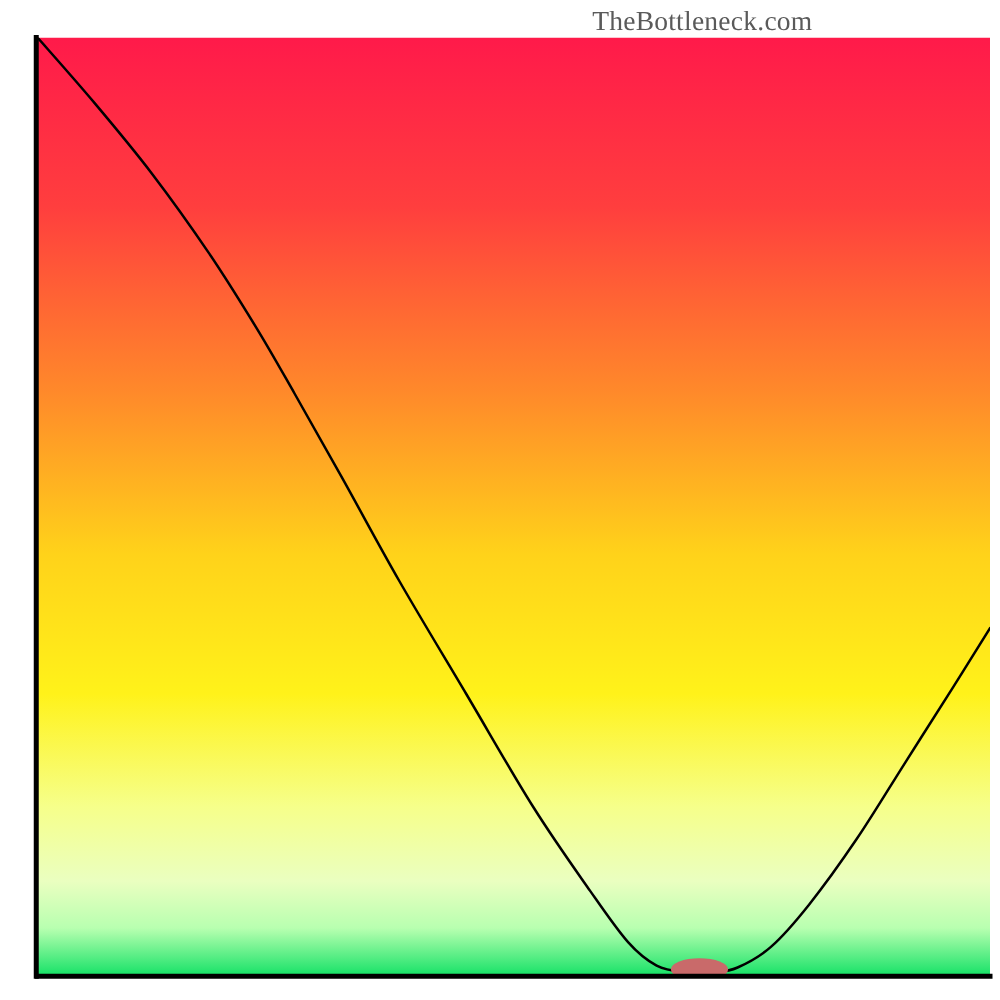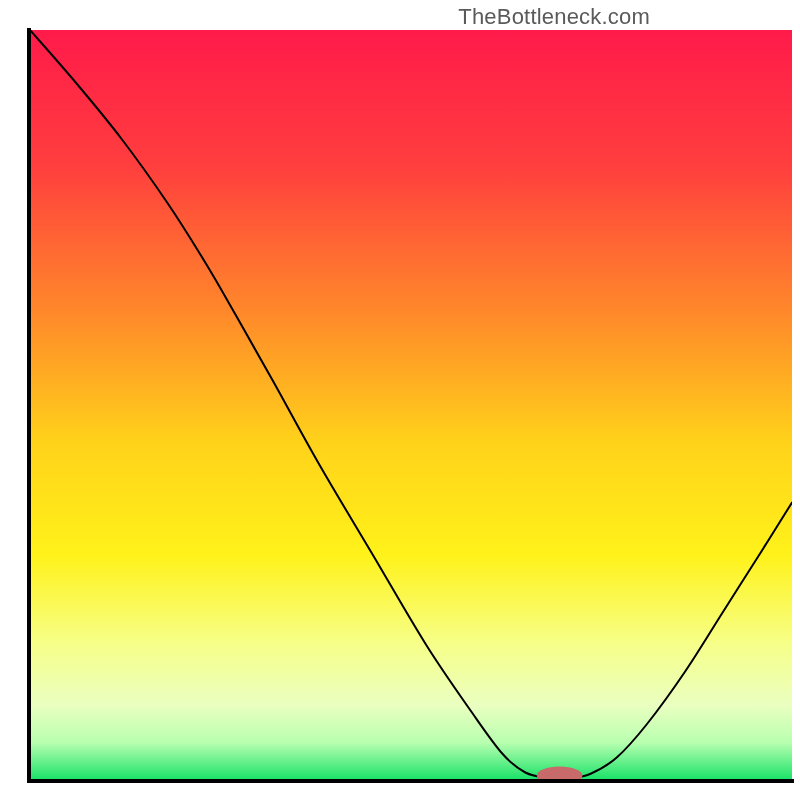--- a/index.html
+++ b/index.html
@@ -7,20 +7,21 @@
     padding: 0;
     width: 800px;
     height: 800px;
     background: #ffffff;
     font-family: Arial, Helvetica, sans-serif;
   }
   .chart-container {
     position: relative;
     width: 660px;
     height: 800px;
+    font-family: Liberation Serif, serif;
   }
   .watermark {
     position: absolute;
     top: 4px;
     right: 10px;
     font-size: 22px;
     color: #5a5a5a;
     font-weight: 500;
     letter-spacing: 0.2px;
     z-index: 10;

